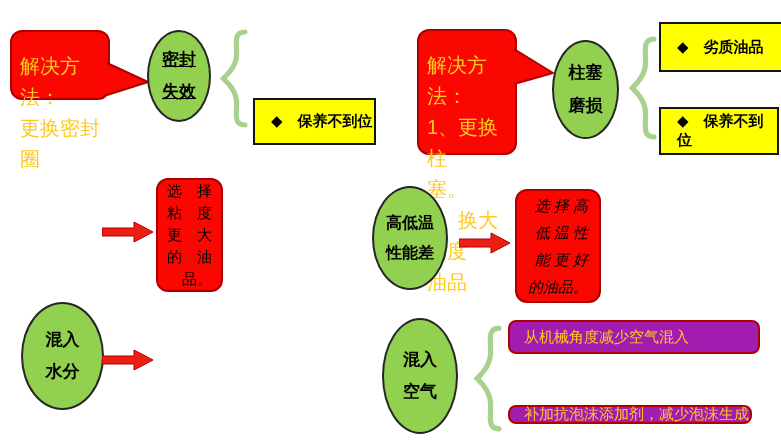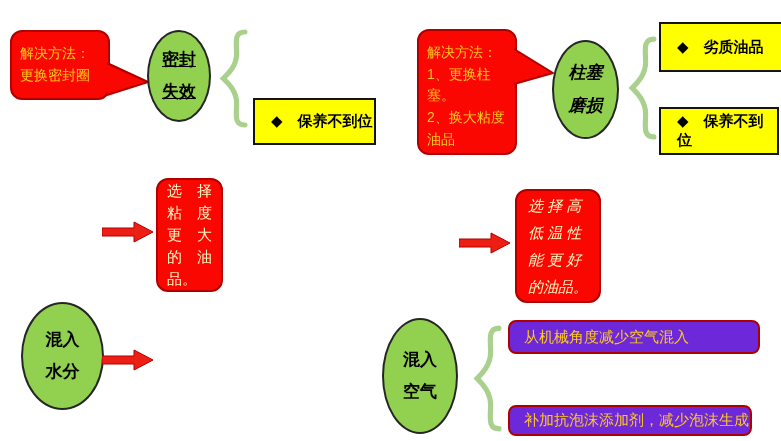--- a/index.html
+++ b/index.html
@@ -8,29 +8,29 @@
     font-family:"Liberation Sans","DejaVu Sans",sans-serif;overflow:hidden;
   }
   .abs{position:absolute;box-sizing:border-box;}
   .ellipse{
     background:#92d050;border:2px solid #262626;border-radius:50%;
     display:flex;align-items:center;justify-content:center;text-align:center;
     font-weight:bold;color:#000;white-space:pre-line;font-size:17px;line-height:1.9;
   }
   .callout{
     background:#fb0702;border:2px solid #ae0000;border-radius:12px;
-    color:#ffc91e;font-size:14px;line-height:1.55;padding:11px 8px;white-space:pre-line;
+    color:#ffc91e;font-size:20px;line-height:1.55;padding:19px 8px;white-space:pre-line;
   }
   .rbox{
     background:#fb0702;border:2px solid #ae0000;border-radius:12px;
-    color:#fef9c3;font-size:15px;display:flex;align-items:center;justify-content:center;
-    text-align:left;white-space:pre-line;
+    color:#000000;font-size:15px;display:flex;align-items:center;justify-content:center;
+    text-align:right;white-space:pre-line;
   }
   .bar{
-    background:#6d28d9;border:2px solid #ae0000;border-radius:8px;
+    background:#a21caf;border:2px solid #ae0000;border-radius:8px;
     color:#ffc91e;font-size:15px;display:flex;align-items:center;padding-left:14px;
   }
   .ybox{
     background:#ffff00;border:2px solid #141414;
     color:#000;font-size:15px;font-weight:bold;display:flex;align-items:center;padding-left:16px;
   }
   svg{display:block;}
 </style>
 </head>
 <body>
@@ -50,52 +50,54 @@
   <div class="abs ybox" style="left:253px;top:98px;width:123px;height:47px;">◆　保养不到位</div>
 
   <div class="abs callout" style="left:417px;top:29px;width:100px;height:126px;">解决方法：
 1、更换柱
 塞。
 2、换大粘度
 油品</div>
   <svg class="abs" style="left:513px;top:47px;" width="42" height="40" viewBox="0 0 42 40">
     <path d="M1,2 L40,26 L1,37" fill="#fb0702" stroke="#ae0000" stroke-width="2" stroke-linejoin="round"></path>
   </svg>
-  <div class="abs ellipse" style="left:552px;top:40px;width:67px;height:99px;font-style:italic;">柱塞
+  <div class="abs ellipse" style="left:552px;top:40px;width:67px;height:99px;">柱塞
 磨损</div>
   <svg class="abs" style="left:626px;top:36px;" width="31" height="104" viewBox="0 0 30 100" preserveAspectRatio="none">
     <path d="M27,3 C16,3 19,14 19,25 C19,38 10,46 6,50 C10,54 19,62 19,75 C19,86 16,97 27,97" fill="none" stroke="#a9d18d" stroke-width="5" stroke-linecap="round"></path>
   </svg>
   <div class="abs ybox" style="left:659px;top:22px;width:132px;height:50px;">◆　劣质油品</div>
   <div class="abs ybox" style="left:659px;top:107px;width:120px;height:48px;">◆　保养不到位</div>
 
   <svg class="abs" style="left:102px;top:220px;" width="52" height="24" viewBox="0 0 52 24">
     <path d="M0,8 H32 V2 L51,12 L32,22 V16 H0 Z" fill="#ed1f15" stroke="#b00000" stroke-width="1"></path>
   </svg>
   <div class="abs rbox" style="left:156px;top:178px;width:67px;height:114px;line-height:1.47;">选　择
 粘　度
 更　大
 的　油
 品。</div>
 
+  <div class="abs ellipse" style="left:372px;top:186px;width:76px;height:104px;font-size:16px;">高低温
+性能差</div>
   <svg class="abs" style="left:459px;top:231px;" width="52" height="24" viewBox="0 0 52 24">
     <path d="M0,8 H32 V2 L51,12 L32,22 V16 H0 Z" fill="#ed1f15" stroke="#b00000" stroke-width="1"></path>
   </svg>
   <div class="abs rbox" style="left:515px;top:189px;width:86px;height:114px;line-height:1.8;font-style:italic;">选 择 高
 低 温 性
 能 更 好
 的油品。</div>
 
   <div class="abs ellipse" style="left:21px;top:302px;width:83px;height:108px;">混入
 水分</div>
   <svg class="abs" style="left:102px;top:348px;" width="52" height="24" viewBox="0 0 52 24">
     <path d="M0,8 H32 V2 L51,12 L32,22 V16 H0 Z" fill="#ed1f15" stroke="#b00000" stroke-width="1"></path>
   </svg>
 
   <div class="abs ellipse" style="left:382px;top:318px;width:76px;height:116px;">混入
 空气</div>
   <svg class="abs" style="left:471px;top:325px;" width="31" height="107" viewBox="0 0 30 100" preserveAspectRatio="none">
     <path d="M27,3 C16,3 19,14 19,25 C19,38 10,46 6,50 C10,54 19,62 19,75 C19,86 16,97 27,97" fill="none" stroke="#a9d18d" stroke-width="5" stroke-linecap="round"></path>
   </svg>
   <div class="abs bar" style="left:508px;top:320px;width:252px;height:34px;">从机械角度减少空气混入</div>
-  <div class="abs bar" style="left:508px;top:405px;width:244px;height:31px;">补加抗泡沫添加剂，减少泡沫生成</div>
+  <div class="abs bar" style="left:508px;top:405px;width:244px;height:19px;">补加抗泡沫添加剂，减少泡沫生成</div>
 
 </div>
 
 </body></html>

